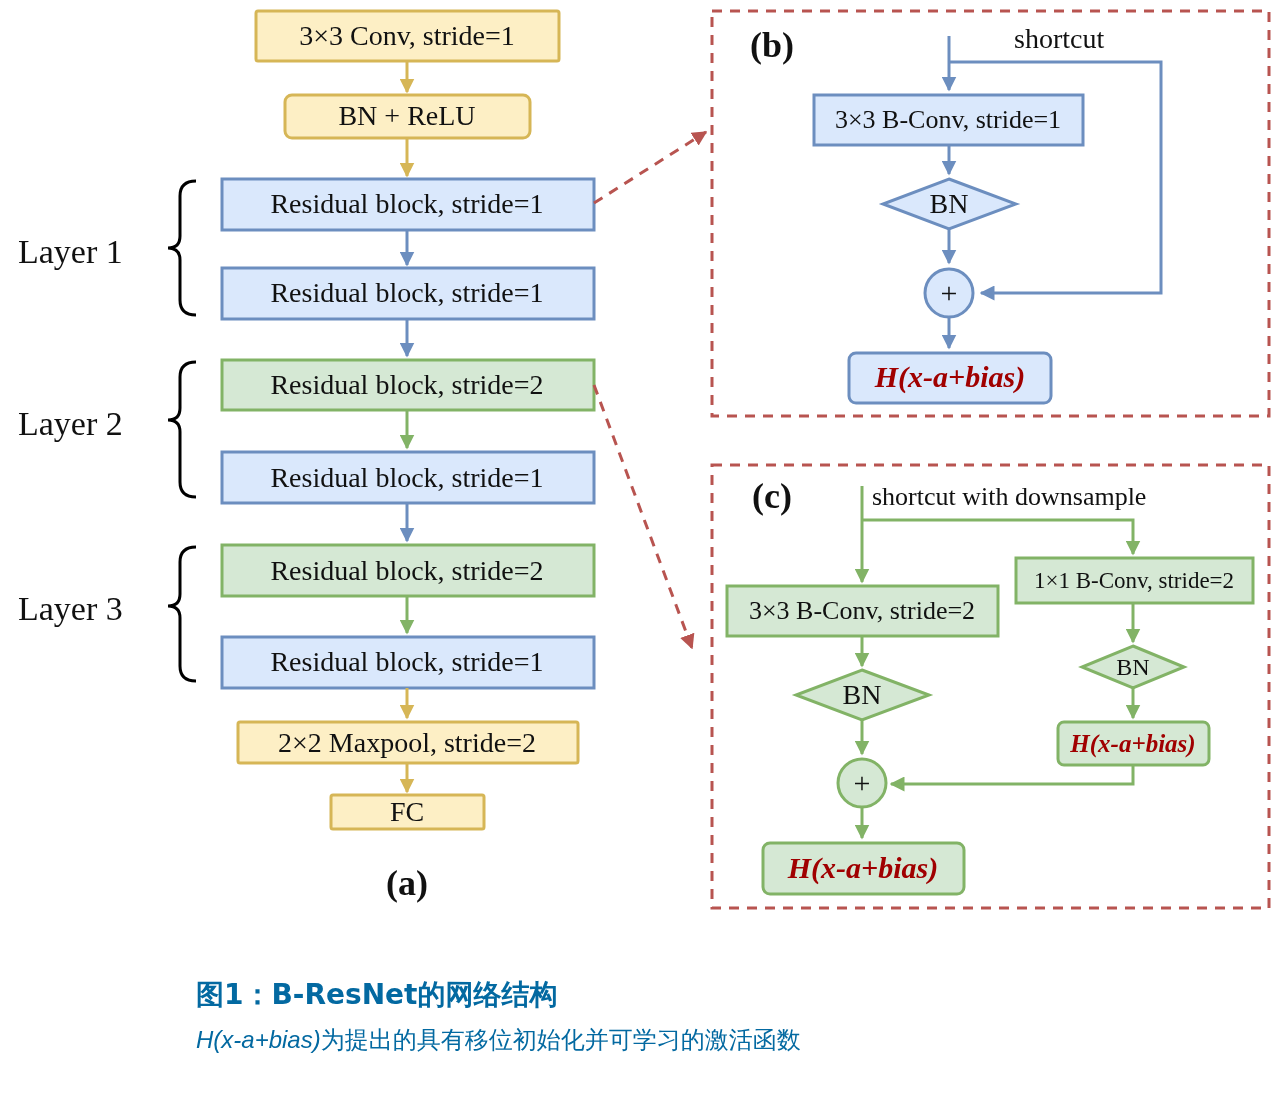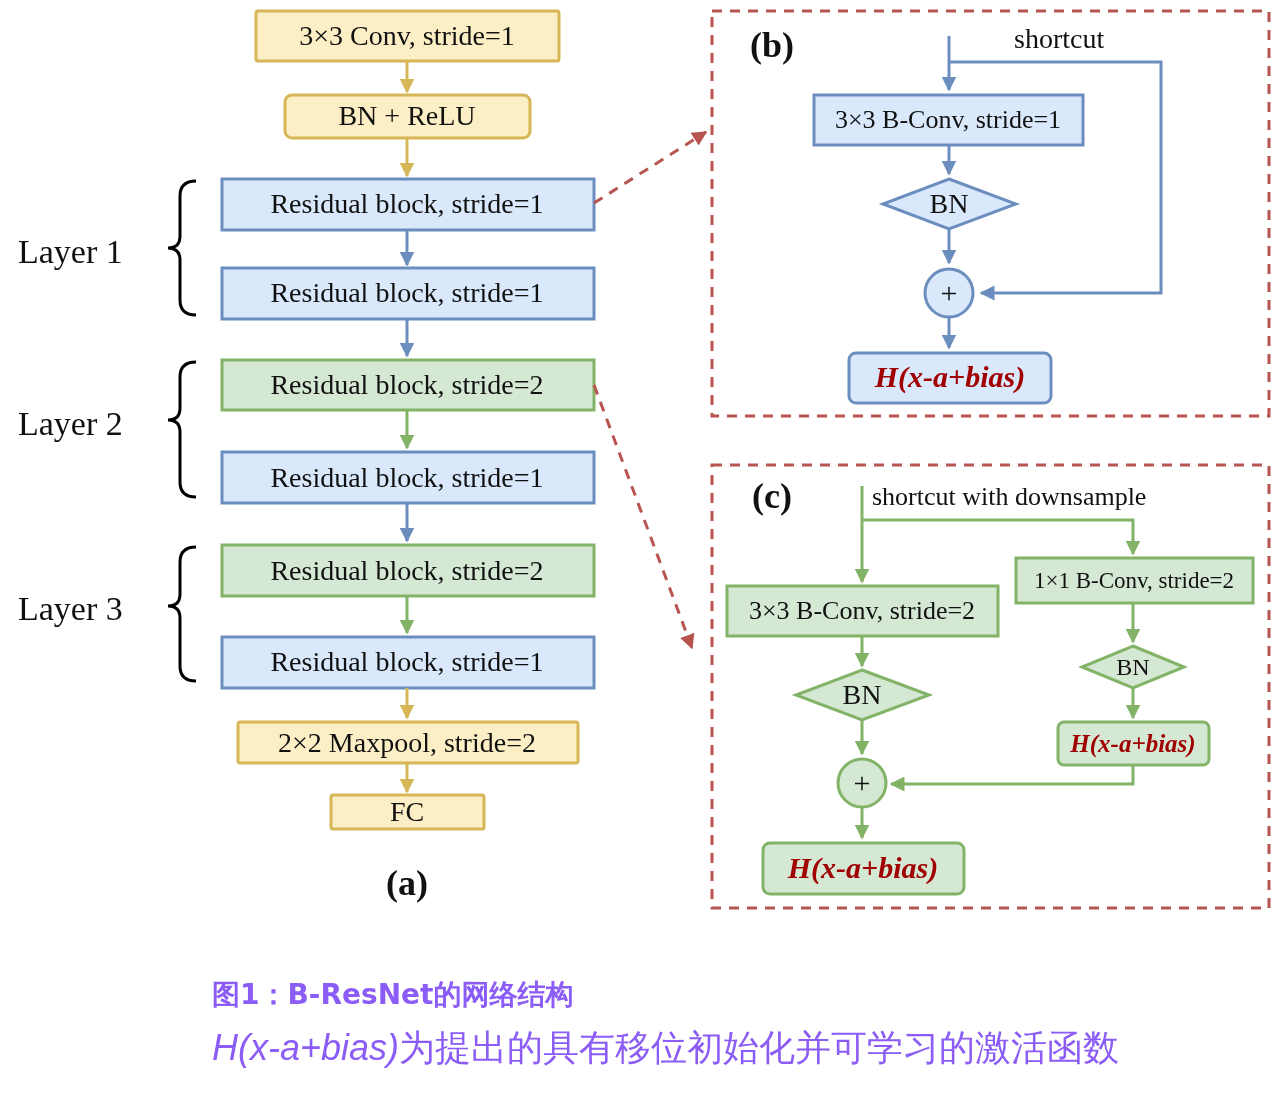--- a/index.html
+++ b/index.html
@@ -1,23 +1,23 @@
 <!DOCTYPE html>
 <html><head>
 <meta charset="utf-8">
 <style>
   html, body { margin:0; padding:0; background:#ffffff; }
   body { width:1280px; height:1103px; position:relative; overflow:hidden;
          font-family:"Liberation Serif", serif; color:#000; }
   svg { position:absolute; left:0; top:0; }
   .t { font-family:"Liberation Serif", serif; fill:#111; }
   .hf { font-family:"Liberation Serif", serif; font-weight:bold; font-style:italic; fill:#a00000; }
-  .cap { position:absolute; left:212px; font-family:"DejaVu Sans", sans-serif; color:#8b5cf6; }
+  .cap { position:absolute; left:196px; font-family:"DejaVu Sans", sans-serif; color:#0369a1; }
   .cap1 { top:976px; font-size:28px; font-weight:bold; }
-  .cap2 { top:1024px; font-size:36px; }
+  .cap2 { top:1024px; font-size:24px; }
   .cap2 .it { font-style:italic; font-family:"Liberation Sans", sans-serif; }
 </style>
 </head>
 <body>
 
 <svg width="1280" height="1103" viewBox="0 0 1280 1103">
   <defs>
     <marker id="arY" viewBox="0 0 10 10" refX="9" refY="5" markerWidth="5" markerHeight="5" orient="auto">
         <path d="M0,0 L10,5 L0,10 z" fill="#d6b656"></path>
       </marker>

